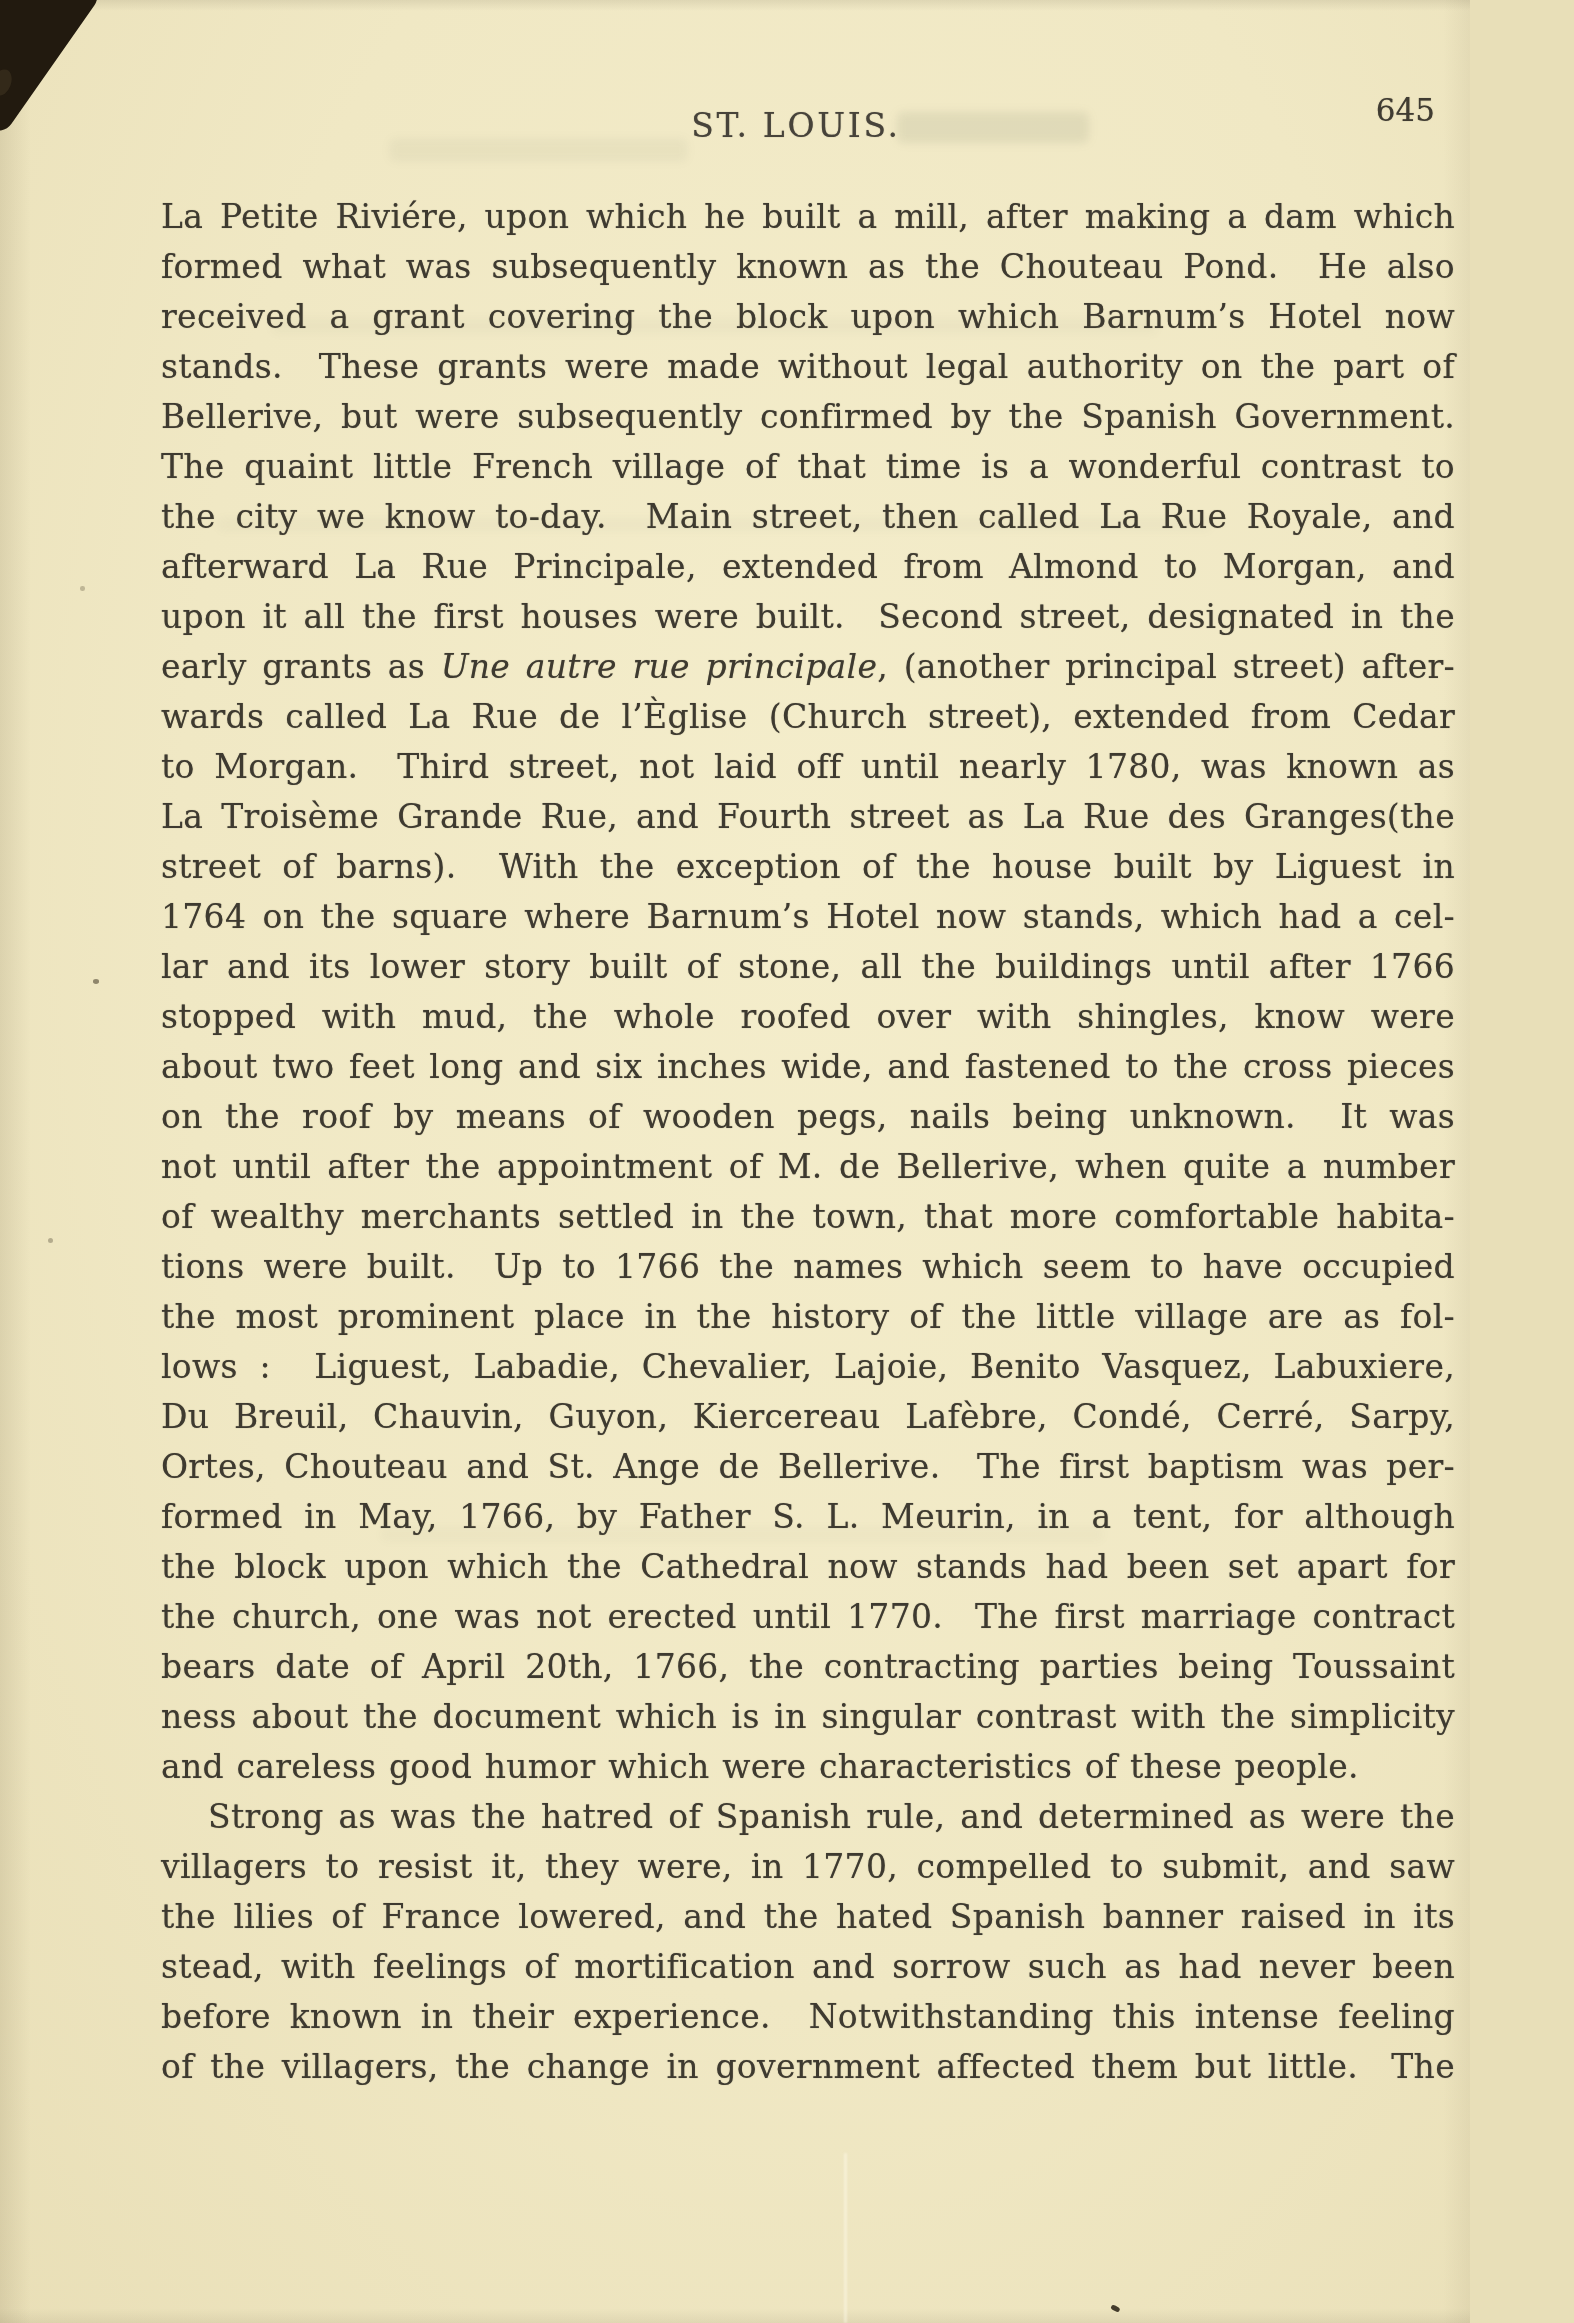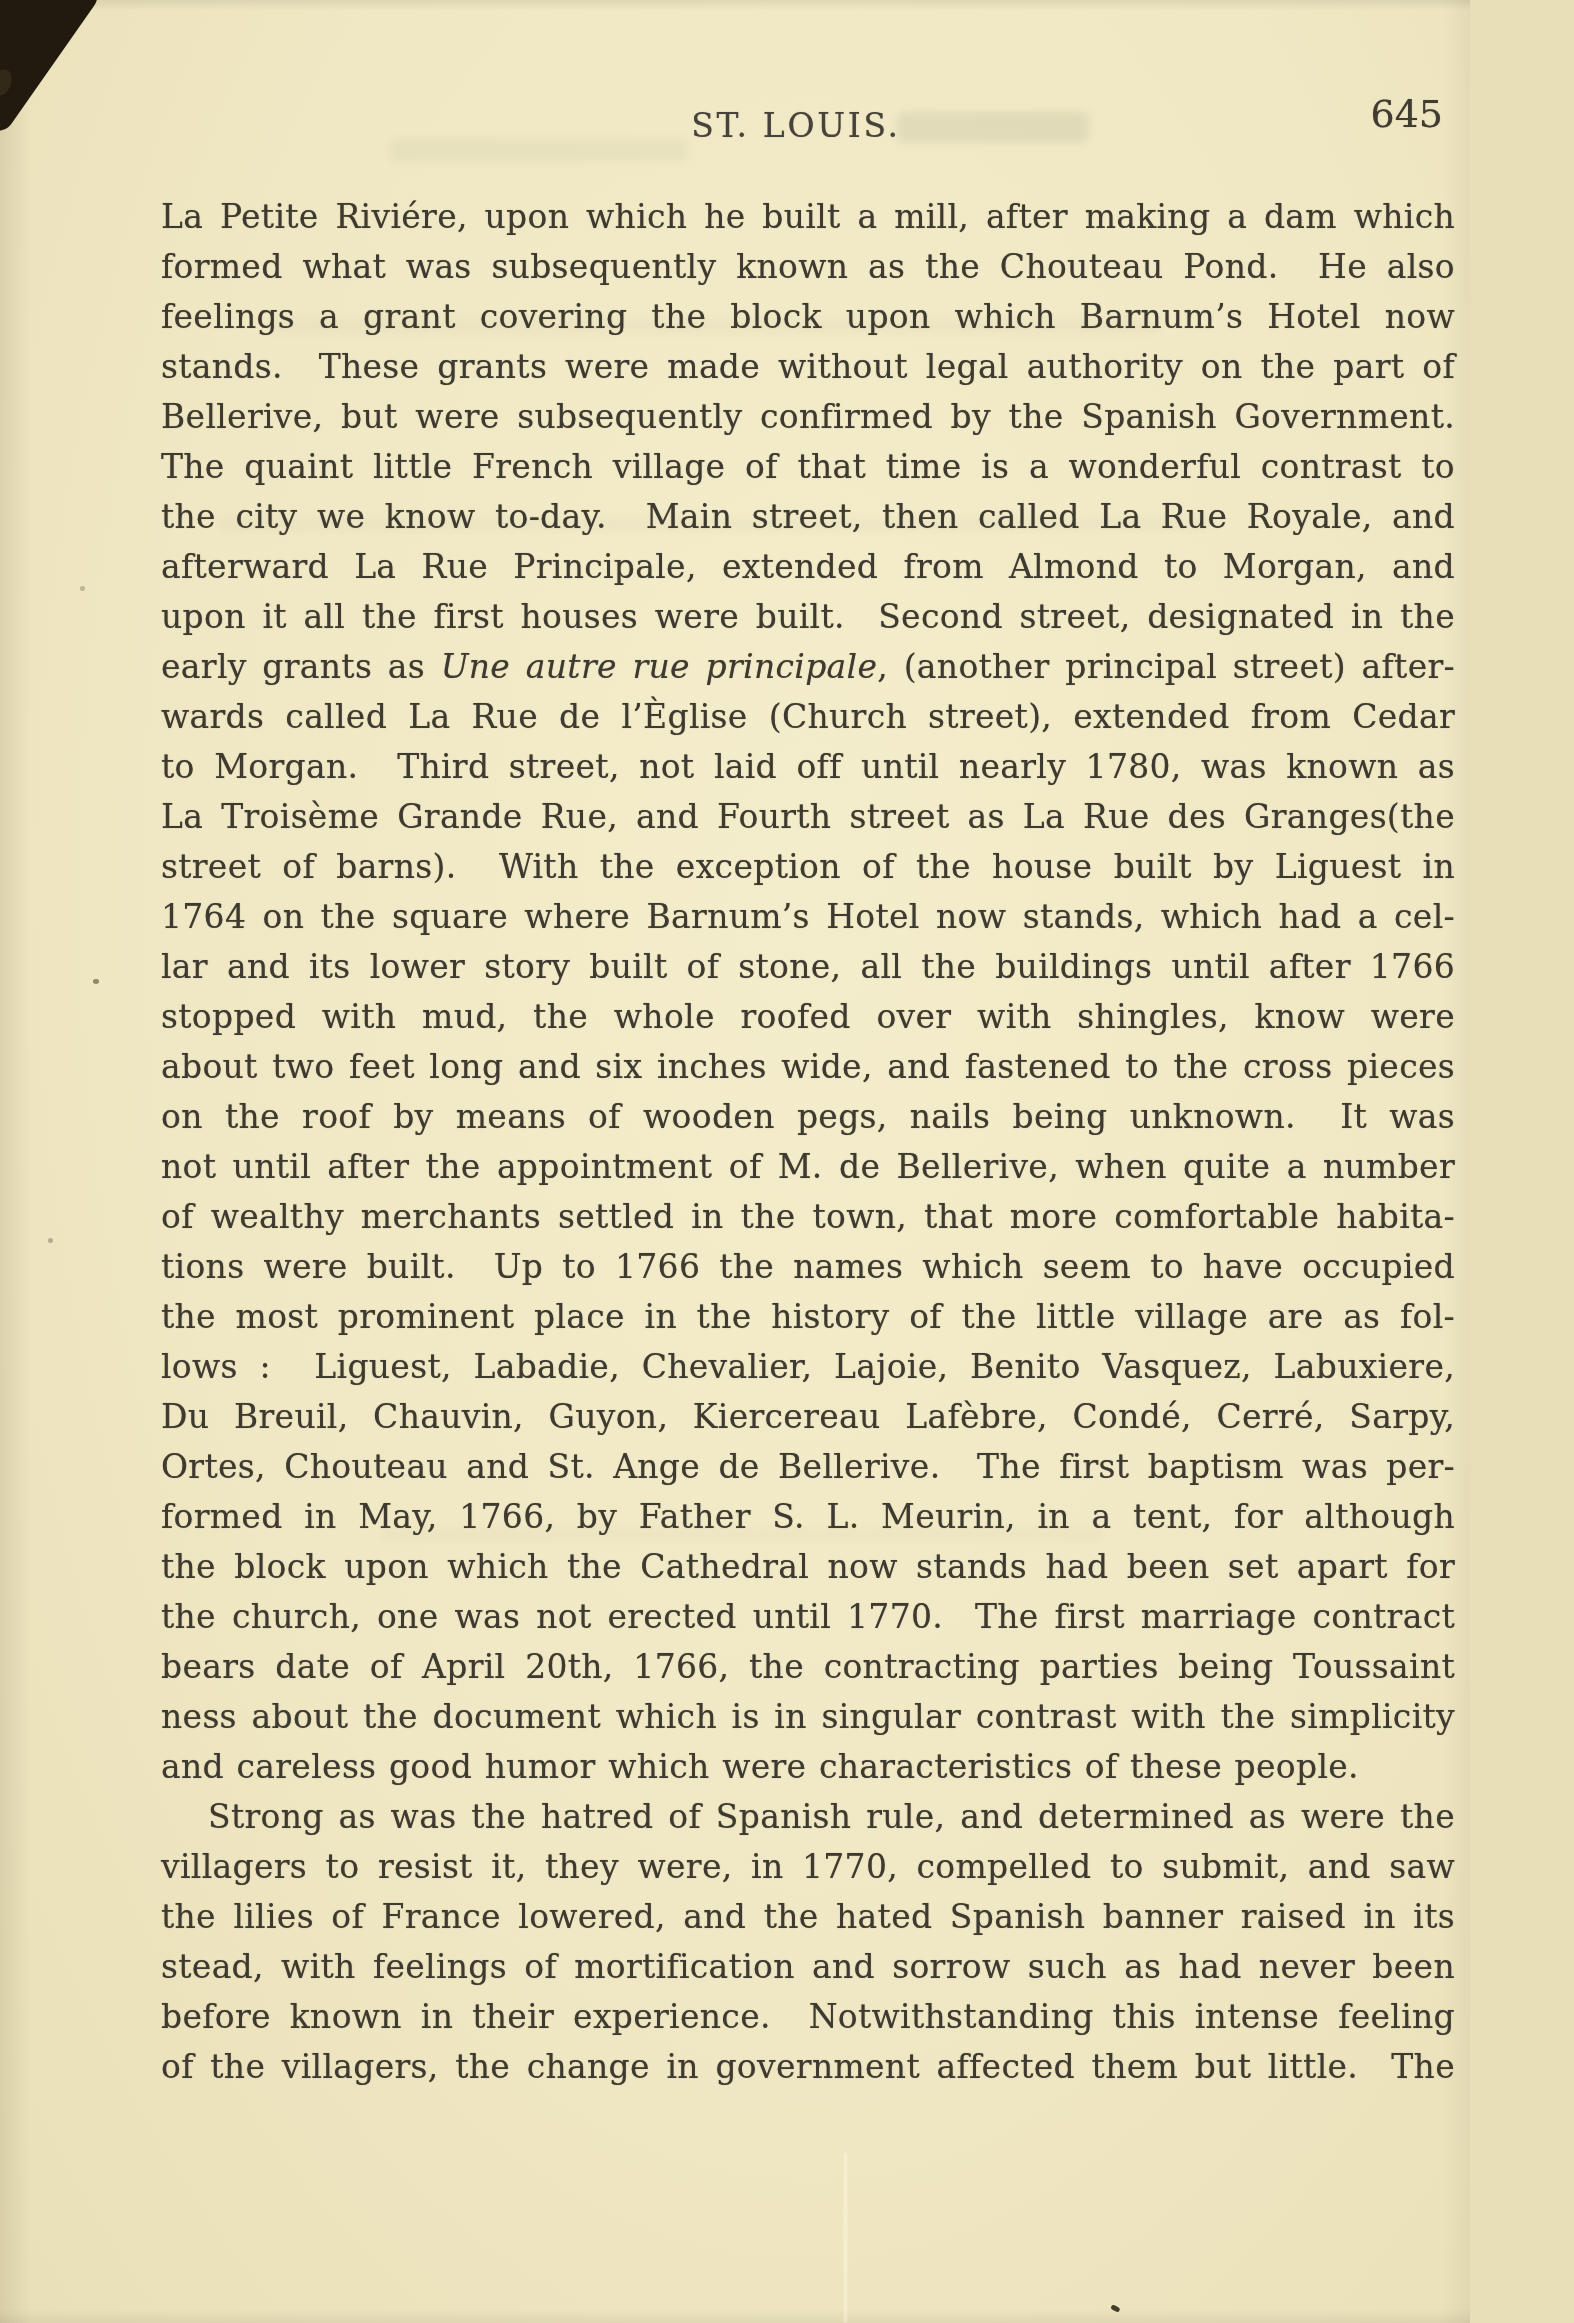--- a/index.html
+++ b/index.html
@@ -26,22 +26,22 @@
     position: absolute; left: 149px; top: 101px; width: 1294px; height: 54px;
   }
   .head-title {
     position: absolute; left: 0; top: 5.4px; width: 100%;
     text-align: center;
     font-size: 33px; letter-spacing: 2.7px;
     color: #47433a;
     text-shadow: 0 0 0.9px rgba(62,58,48,.6);
   }
   .page-num {
-    position: absolute; right: 0; top: -9px;
-    font-size: 38px; color: #403c32;
+    position: absolute; right: 8px; top: -9px;
+    font-size: 31px; color: #403c32;
     text-shadow: 0 0 0.9px rgba(62,58,48,.6);
   }
 
   
   .textblock {
     position: absolute; left: 161px; top: 192px; width: 1294px;
     font-size: 33px;
     letter-spacing: 0.3px;
     word-spacing: 1.8px;
     text-shadow: 0 0 0.9px rgba(62,58,48,.55);
@@ -109,21 +109,21 @@
 
   <div class="ghost ghost1"></div>
   <div class="ghost ghost2"></div>
   <div class="ghost ghost3"></div>
   <div class="ghost ghost4"></div>
   <div class="ghost ghost5"></div>
 
   <div class="textblock" id="textblock">
       <div class="line"><span>La Petite Riviére, upon which he built a mill, after making a dam which</span></div>
       <div class="line"><span>formed what was subsequently known as the Chouteau Pond.&nbsp; He also</span></div>
-      <div class="line"><span>feelings a grant covering the block upon which Barnum’s Hotel now</span></div>
+      <div class="line"><span>received a grant covering the block upon which Barnum’s Hotel now</span></div>
       <div class="line"><span>stands.&nbsp; These grants were made without legal authority on the part of</span></div>
       <div class="line"><span>Bellerive, but were subsequently confirmed by the Spanish Government.</span></div>
       <div class="line"><span>The quaint little French village of that time is a wonderful contrast to</span></div>
       <div class="line"><span>the city we know to-day.&nbsp; Main street, then called La Rue Royale, and</span></div>
       <div class="line"><span>afterward La Rue Principale, extended from Almond to Morgan, and</span></div>
       <div class="line"><span>upon it all the first houses were built.&nbsp; Second street, designated in the</span></div>
       <div class="line"><span>early grants as </span><span class="it">Une autre rue principale</span><span>, (another principal street) after-</span></div>
       <div class="line"><span>wards called La Rue de l’Èglise (Church street), extended from Cedar</span></div>
       <div class="line"><span>to Morgan.&nbsp; Third street, not laid off until nearly 1780, was known as</span></div>
       <div class="line"><span>La Troisème Grande Rue, and Fourth street as La Rue des Granges(the</span></div>

